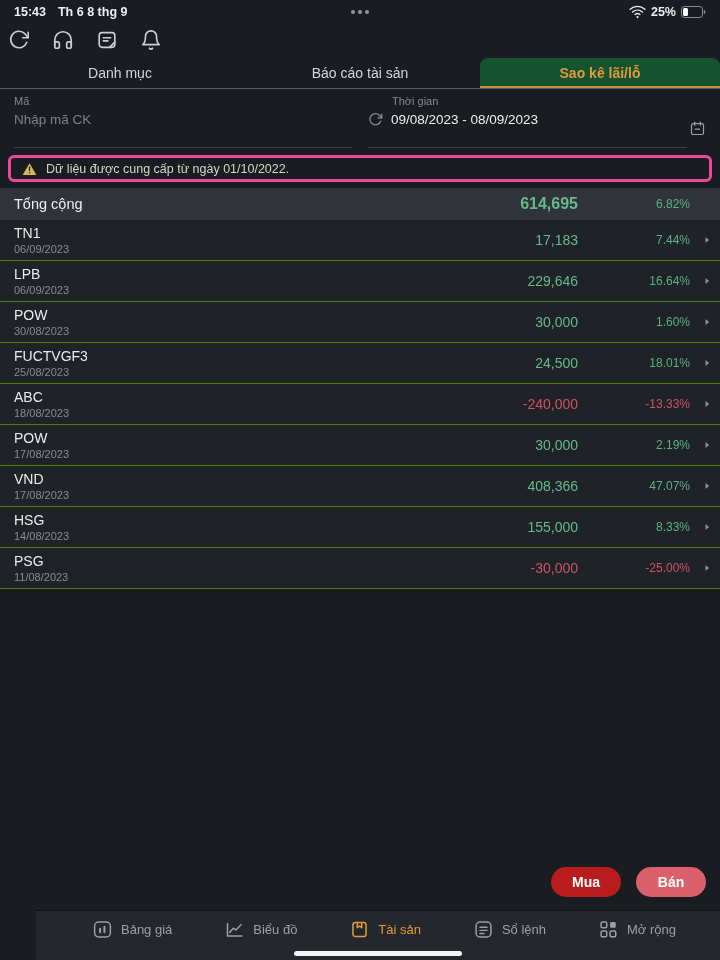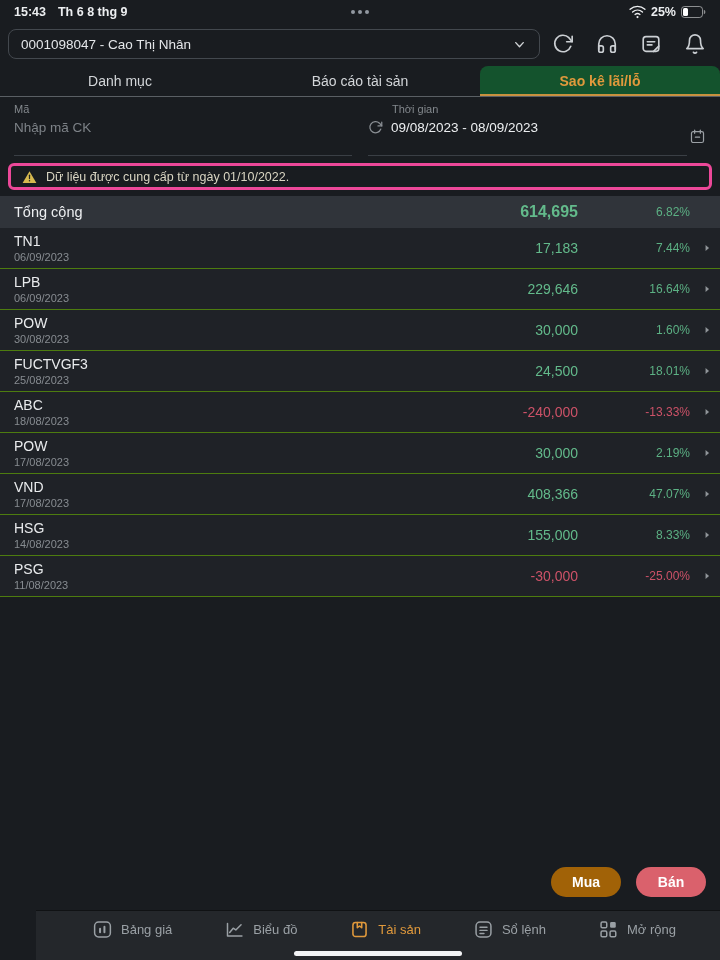--- a/index.html
+++ b/index.html
@@ -104,21 +104,21 @@
   .st-row.down .row-value, .st-row.down .row-percent { color:#cd5268; }
 
   .spacer { flex:1; }
 
   
   .actions { flex:none; align-self:flex-end; display:flex; gap:15px; margin:0 14px 13px 0; }
   .pill-btn {
     width:70px; height:30px; border:none; border-radius:15px;
     font-family:inherit; font-size:14px; font-weight:bold; color:#fff; cursor:pointer;
   }
-  .pill-btn.buy { background:#a16207; }
+  .pill-btn.buy { background:#b91c1c; }
   .pill-btn.sell { background:#da616c; }
 
   
   .bottomnav {
     flex:none; height:50px; background:#24272b;
     border-top:1px solid #101214;
     display:flex; align-items:flex-start; justify-content:space-around;
     padding:8px 18px 0 30px; position:relative;margin-left:36px;
   }
   .nav-item {
@@ -159,28 +159,20 @@
       <svg width="25" height="12" viewBox="0 0 25 12">
         <rect x="0.5" y="0.5" width="21" height="11" rx="3" fill="none" stroke="rgba(255,255,255,0.5)"></rect>
         <rect x="2" y="2" width="5" height="8" rx="1.5" fill="#ffffff"></rect>
         <path d="M22.8 3.8a2.3 2.3 0 0 1 0 4.4z" fill="rgba(255,255,255,0.5)"></path>
       </svg>
     </span>
   </div>
 </div>
 
 <div class="header">
-  <div class="account-select">
-    <span>0001098047 - Cao Thị Nhân</span>
-    <span>
-      <svg width="15" height="15" viewBox="0 0 24 24" fill="none" stroke="#d0d3d6" stroke-width="2.2" stroke-linecap="round" stroke-linejoin="round">
-        <polyline points="6 9 12 15.5 18 9"></polyline>
-      </svg>
-    </span>
-  </div>
   <div class="header-icons">
     <span class="icon-btn">
       <svg viewBox="0 0 24 24" fill="none" stroke="currentColor" stroke-width="1.8" stroke-linecap="round" stroke-linejoin="round">
         <polyline points="22 3.5 22 9.5 16 9.5"></polyline>
         <path d="M20.5 14.5a9 9 0 1 1-2.1-9.4L22 9.5"></path>
       </svg>
     </span>
     <span class="icon-btn">
       <svg viewBox="0 0 24 24" fill="none" stroke="currentColor" stroke-width="1.8" stroke-linecap="round" stroke-linejoin="round">
         <path d="M3 18v-6a9 9 0 0 1 18 0v6"></path>

